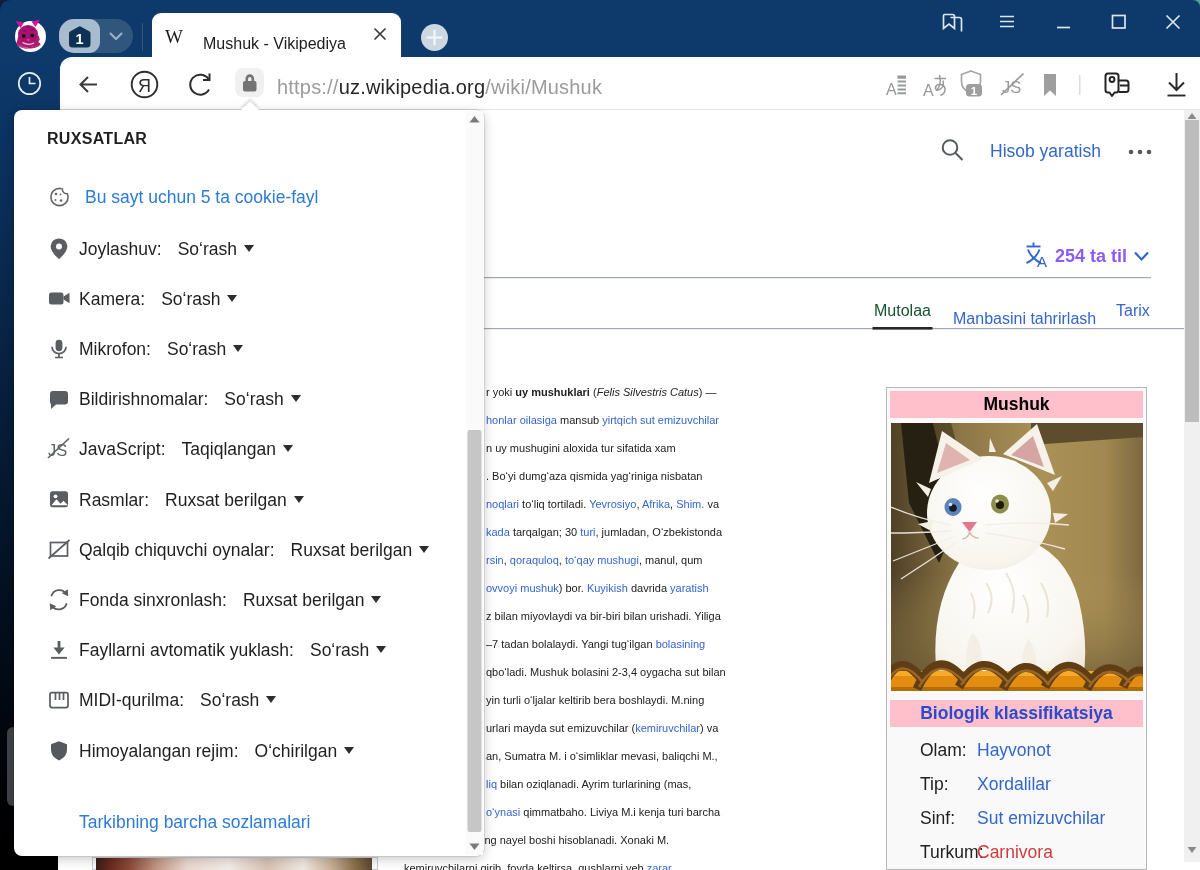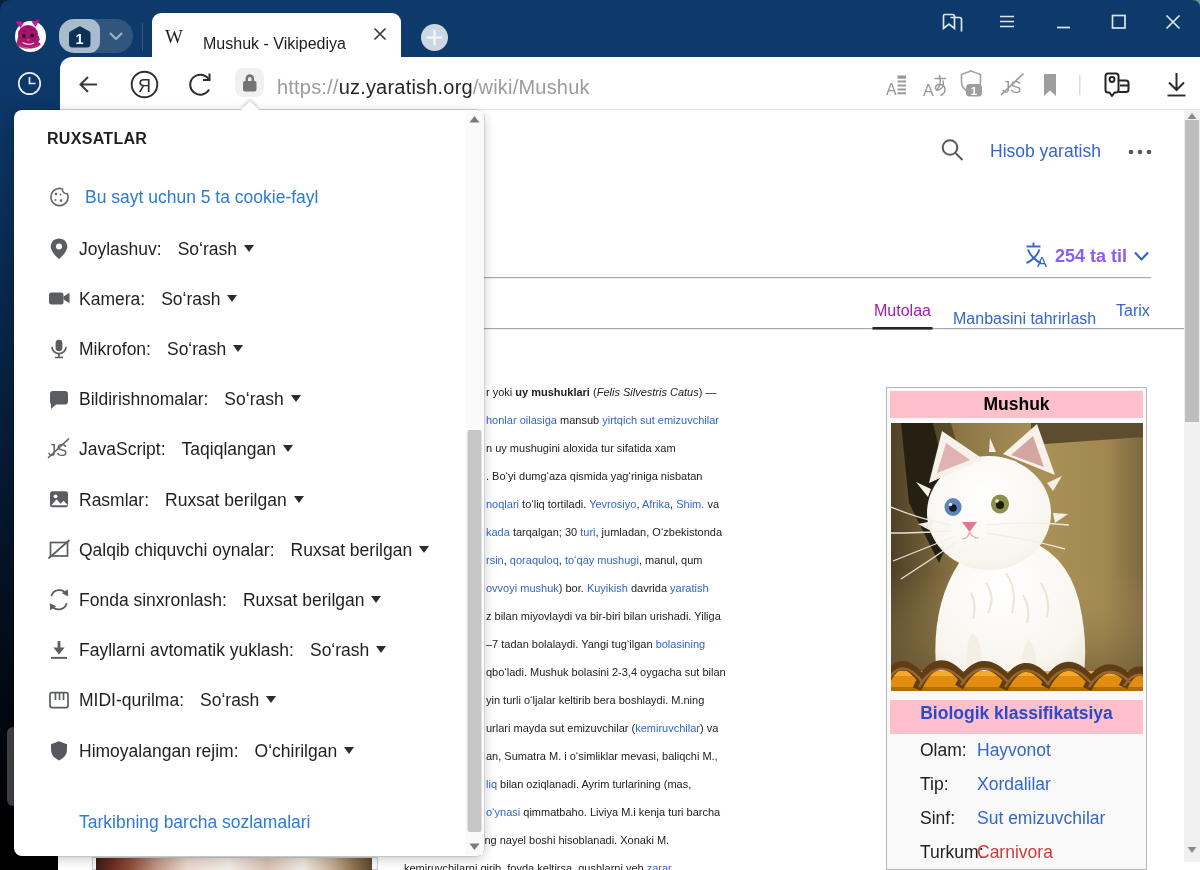--- a/index.html
+++ b/index.html
@@ -26,21 +26,21 @@
 <div class="abs" id="navy"></div>
 <div class="abs" id="sidebar"></div>
 <div class="abs" id="toolbar"></div>
 <div class="abs" id="tbshadow"></div>
 <div class="abs" id="tab"></div>
 <div class="abs" id="tabtitle">Mushuk - Vikipediya</div>
 <div class="abs" id="plus"></div>
 <div class="abs" id="pill"></div>
 <div class="abs" id="pillleft"></div>
 <div class="abs" id="vsep"></div>
-<div class="abs" id="urltext">https://<b>uz.yaratish.org</b>/wiki/Mushuk</div>
+<div class="abs" id="urltext">https://<b>uz.wikipedia.org</b>/wiki/Mushuk</div>
 <svg class="abs" style="left:0;top:0" width="1200" height="110" viewBox="0 0 1200 110">
 
   <path d="M0 0 v12 q0 -12 12 -12 z" fill="#0a2138"></path>
   <path d="M1200 0 h-8 q8 0 8 8 z" fill="#55a392"></path>
 
   <circle cx="30.5" cy="36.5" r="15.5" fill="#fff"></circle>
   <g>
     <path d="M28.5 48.5 c6.5 0 11.5 -1.5 12.5 -5.5 l-2.5 -7.5 -20 0 -2 7.5 c1 4 5.5 5.5 12 5.5z" fill="#ad1a71"></path>
     <path d="M20.5 28 l-5 -7 8.5 1.5z" fill="#d9129a"></path>
     <path d="M35.5 27 l4.5 -7.5 -8.5 2z" fill="#d9129a"></path>
@@ -165,21 +165,21 @@
   <path d="M1135 252.5 l6.5 7 6.5 -7" stroke="#3366cc" stroke-width="2.2" fill="none"></path>
 
   <rect x="380" y="277" width="771" height="1.2" fill="#a2a9b1"></rect>
 
   <rect x="380" y="328" width="804" height="1.2" fill="#a2a9b1"></rect>
   <rect x="872.5" y="327" width="60" height="2.6" fill="#242629"></rect>
 </svg>
 <style>
 #hisob { left:990px; top:141px; font-size:17.5px; color:#3366cc; }
 #langbtn { left:1055px; top:246px; font-size:18px; font-weight:bold; color:#8b5cf6; }
-#tabmut { left:874px; top:302px; font-size:16px; color:#a21caf; }
+#tabmut { left:874px; top:302px; font-size:16px; color:#14532d; }
 #tabman { left:953px; top:310px; font-size:16px; color:#3366cc; }
 #tabtar { left:1116px; top:302px; font-size:16px; color:#3366cc; }
 .bl { position:absolute; left:486px; font-size:11px; line-height:28px; color:#202122; white-space:nowrap; }
 .bl a { color:#3366cc; text-decoration:none; }
 </style>
 <div class="abs" id="hisob">Hisob yaratish</div>
 <div class="abs" id="langbtn">254 ta til</div>
 <div class="abs" id="tabmut">Mutolaa</div>
 <div class="abs" id="tabman">Manbasini tahrirlash</div>
 <div class="abs" id="tabtar">Tarix</div>
@@ -286,21 +286,21 @@
     <path d="M68 264 q22 -40 50 -6"></path>
     <path d="M112 266 q20 -40 46 -6"></path>
     <path d="M154 264 q20 -38 46 -6"></path>
     <path d="M196 266 q18 -36 44 -8"></path>
     <path d="M232 264 q14 -30 34 -4"></path>
   </g>
   <g stroke="#a06a28" stroke-width="2.6" fill="none" opacity="0.9">
     <path d="M-6 262 q16 -32 38 -2 M28 264 q20 -34 46 -4 M70 262 q22 -32 48 -2 M114 264 q20 -32 44 -2 M156 262 q20 -30 44 -2 M198 264 q18 -28 42 -4 M233 263 q14 -22 32 -1"></path>
   </g>
 </svg>
-<div class="abs" style="left:890px;top:700px;width:253px;height:34px;background:#ffc0cb;text-align:center;font-size:17.5px;font-weight:bold;color:#2b4bcc;line-height:27px">Biologik klassifikatsiya</div>
+<div class="abs" style="left:890px;top:700px;width:253px;height:27px;background:#ffc0cb;text-align:center;font-size:17.5px;font-weight:bold;color:#2b4bcc;line-height:27px">Biologik klassifikatsiya</div>
 <style>
 .ibl { position:absolute; left:903px; font-size:17.5px; color:#202122;margin-left:17px; }
 .ibv { position:absolute; left:977px; font-size:17.5px; color:#3366cc; }
 </style>
 <div class="ibl" style="top:740px">Olam:</div>
 <div class="ibv" style="top:740px">Hayvonot</div>
 <div class="ibl" style="top:774px">Tip:</div>
 <div class="ibv" style="top:774px">Xordalilar</div>
 <div class="ibl" style="top:808px">Sinf:</div>
 <div class="ibv" style="top:808px">Sut emizuvchilar</div>

